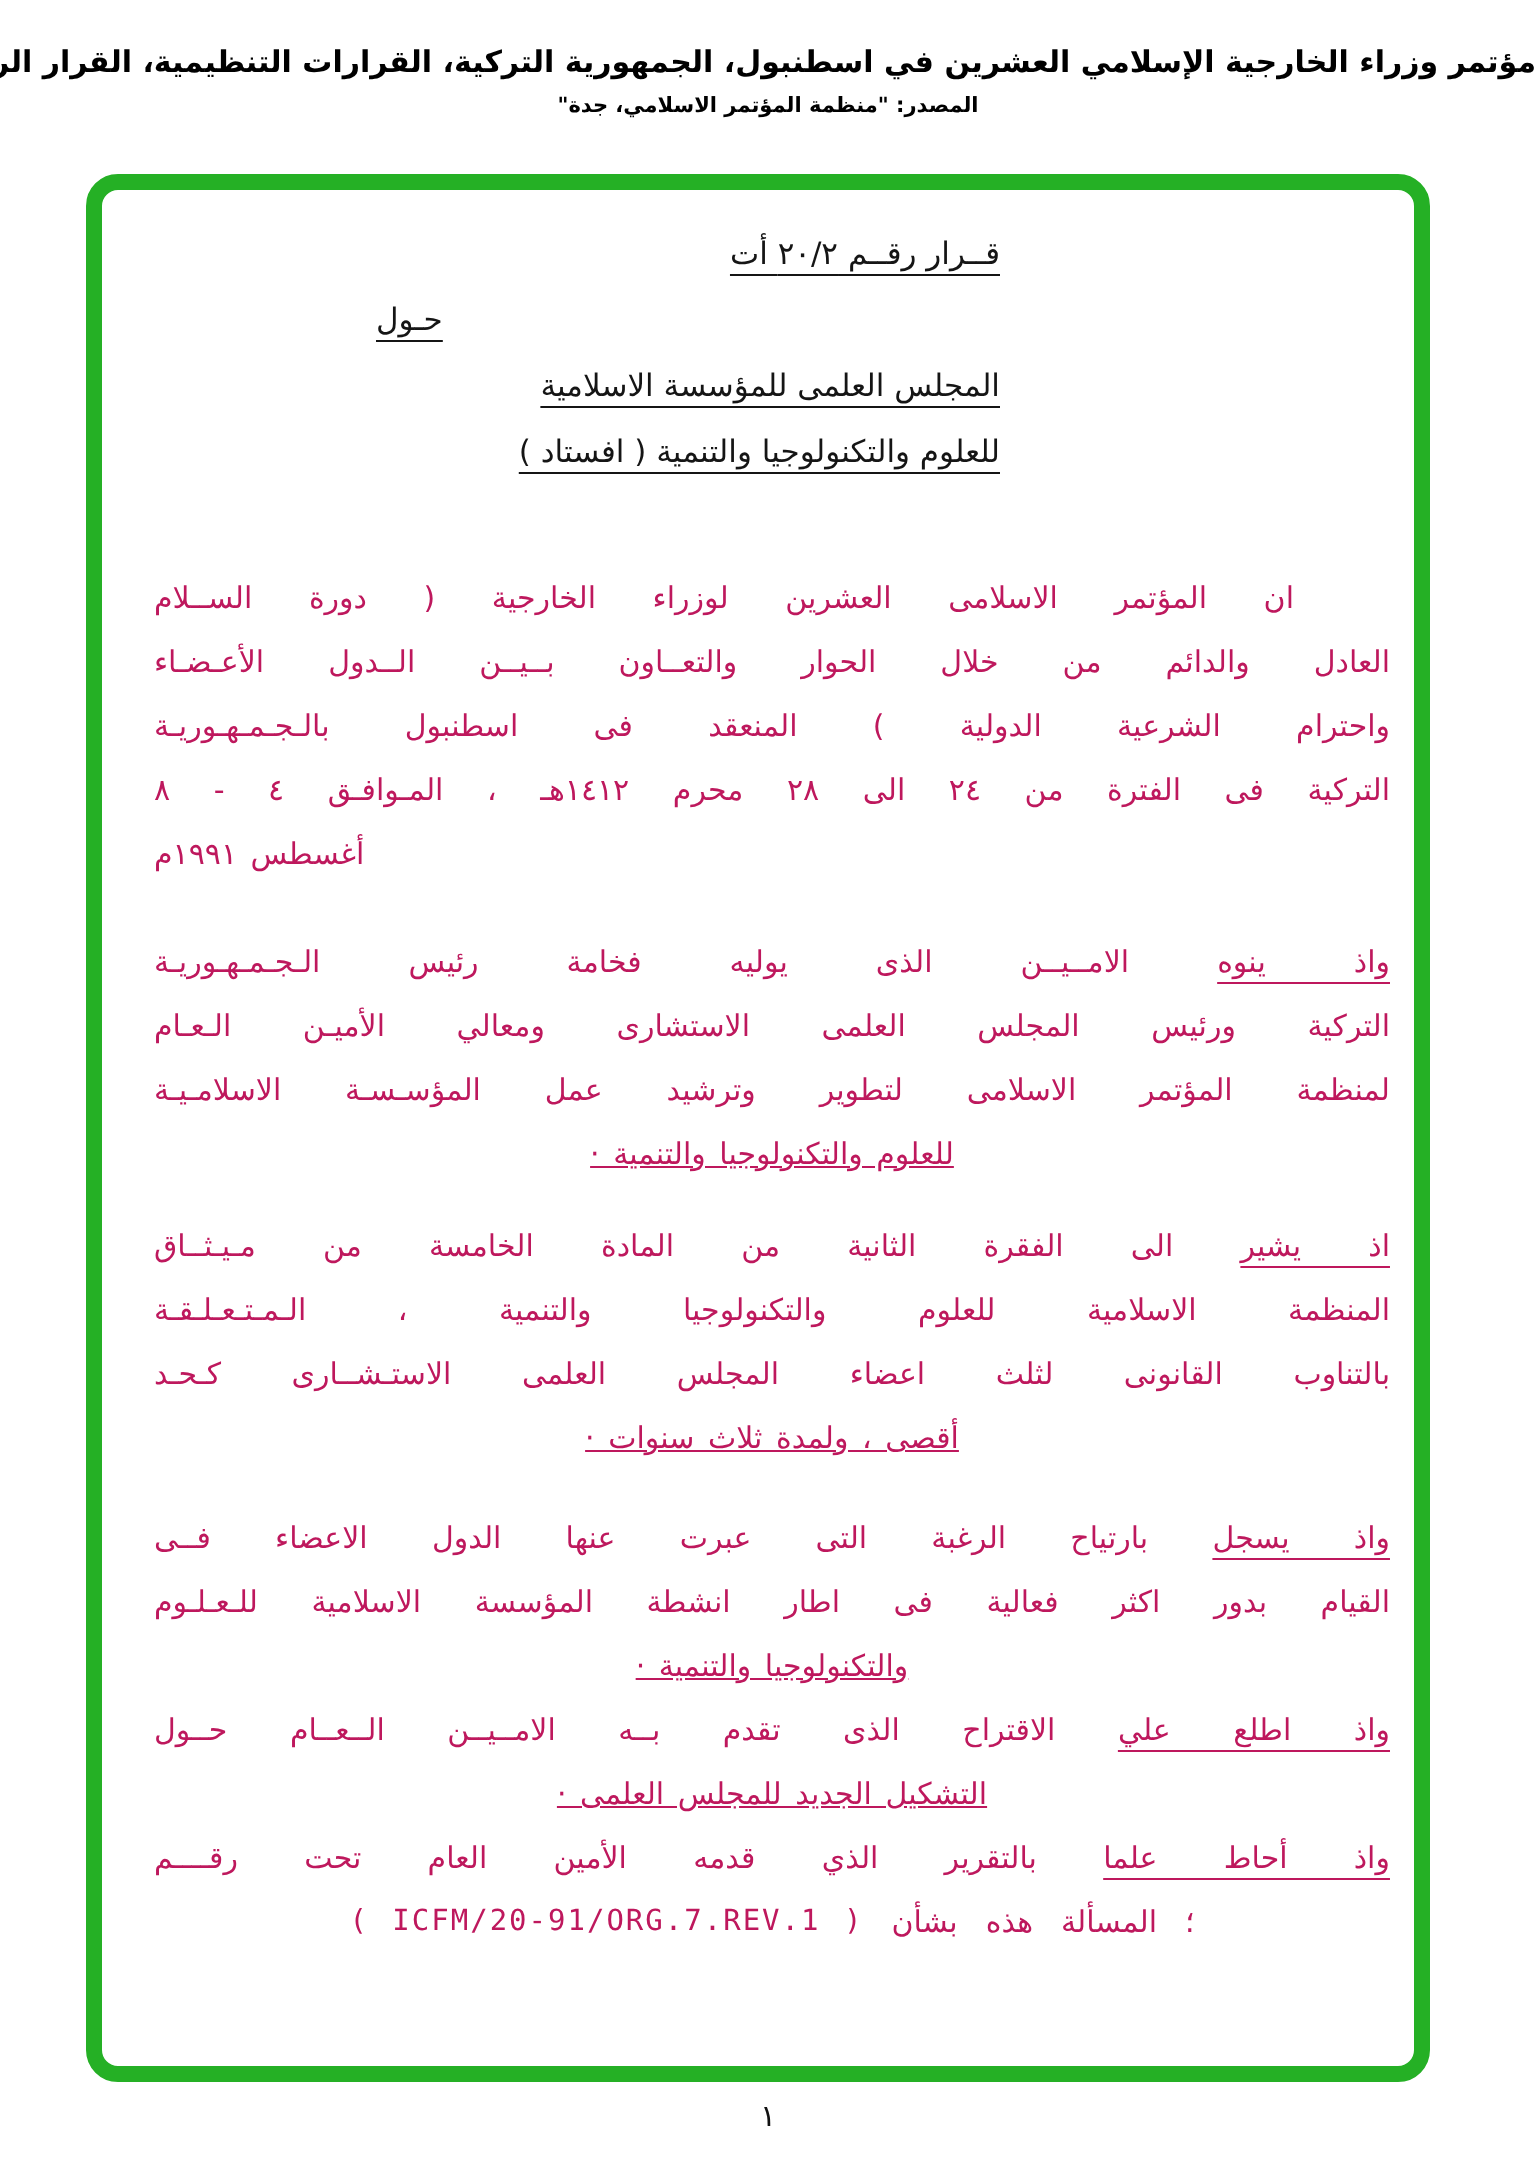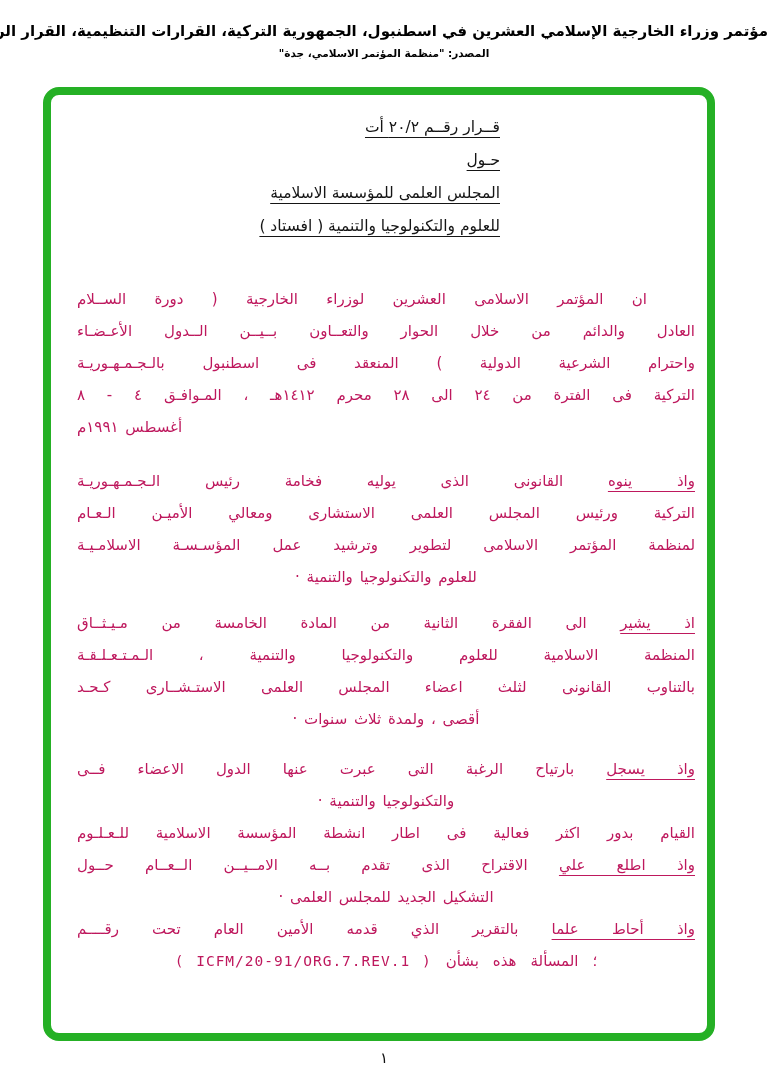--- a/index.html
+++ b/index.html
@@ -21,32 +21,32 @@
     box-sizing:border-box;position:absolute;left:43px;top:87px;
     width:672px;height:954px;border:8px solid #25b025;border-radius:16px;
     padding:16px 12px 0 26px;overflow:hidden;background:#fff;
   }
   
   .title-block{
     width:312px;margin:0 195px 0 auto;font-size:15.5px;line-height:33px;
     direction:rtl;color:#151515;
   }
   .t-line{text-align:right;}
-  .t-center{text-align:right;}
+  .t-center{text-align:left;}
   .u{text-decoration:underline;text-underline-offset:5px;text-decoration-thickness:1.4px;}
   
   .para{font-size:15px;line-height:32px;color:#be185d;}
   .mt40{margin-top:40px}.mt22{margin-top:22px}.mt14{margin-top:14px}
   .mt18{margin-top:18px}.mt26{}
   .ln{
     direction:rtl;text-align:justify;text-align-last:justify;
     word-spacing:2px;
   }
   .ln.indent{padding-right:48px;}
-  .ln.end-center{text-align:center;text-align-last:center;}
+  .ln.end-center{text-align:center;text-align-last:center;text-decoration:underline;}
   .ln.end-left{text-align:center;text-align-last:left;}
   
   .ln.icfm{
     direction:ltr;display:flex;justify-content:center;align-items:flex-start;
     gap:14px;text-align:center;text-align-last:center;
   }
   .latin{font-family:"DejaVu Sans Mono",monospace;font-size:14.5px;letter-spacing:1px;}
   
   .page-num{
     position:absolute;left:0;top:1049px;width:768px;text-align:center;
@@ -70,37 +70,37 @@
 
   <div class="para mt40">
     <div class="ln indent">ان المؤتمر الاسلامى العشرين لوزراء الخارجية ( دورة الســلام</div>
     <div class="ln">العادل والدائم من خلال الحوار والتعــاون بــيــن الــدول الأعـضـاء</div>
     <div class="ln">واحترام الشرعية الدولية )  المنعقد فى اسطنبول بالـجـمـهـوريـة</div>
     <div class="ln">التركية فى الفترة من ٢٤ الى ٢٨ محرم ١٤١٢هـ ، المـوافـق ٤ - ٨</div>
     <div class="ln end-left">أغسطس ١٩٩١م</div>
   </div>
 
   <div class="para mt22">
-    <div class="ln"><span class="u">واذ ينوه</span> <span>القانونى الذى يوليه فخامة رئيس الـجـمـهـوريـة</span></div>
+    <div class="ln"><span class="u">واذ ينوه</span> <span>الامــيــن الذى يوليه فخامة رئيس الـجـمـهـوريـة</span></div>
     <div class="ln">التركية ورئيس المجلس العلمى الاستشارى ومعالي الأميـن الـعـام</div>
     <div class="ln">لمنظمة المؤتمر الاسلامى لتطوير وترشيد عمل المؤسـسـة الاسلامـيـة</div>
     <div class="ln end-center">للعلوم والتكنولوجيا والتنمية ·</div>
   </div>
 
   <div class="para mt14">
     <div class="ln"><span class="u">اذ يشير</span> <span>الى الفقرة الثانية من المادة الخامسة من مـيـثــاق</span></div>
     <div class="ln">المنظمة الاسلامية للعلوم والتكنولوجيا والتنمية ، الـمـتـعـلـقـة</div>
     <div class="ln">بالتناوب القانونى لثلث اعضاء المجلس العلمى الاستـشــارى كـحـد</div>
     <div class="ln end-center">أقصى ، ولمدة ثلاث سنوات ·</div>
   </div>
 
   <div class="para mt18">
     <div class="ln"><span class="u">واذ يسجل</span> <span>بارتياح الرغبة التى عبرت عنها الدول الاعضاء فــى</span></div>
+    <div class="ln">القيام بدور اكثر فعالية فى اطار انشطة المؤسسة الاسلامية للـعـلـوم</div>
     <div class="ln end-center">والتكنولوجيا والتنمية ·</div>
-    <div class="ln">القيام بدور اكثر فعالية فى اطار انشطة المؤسسة الاسلامية للـعـلـوم</div>
   </div>
 
   <div class="para mt26">
     <div class="ln"><span class="u">واذ اطلع علي</span> <span>الاقتراح الذى تقدم بــه الامــيــن الــعــام حــول</span></div>
     <div class="ln end-center">التشكيل الجديد للمجلس العلمى ·</div>
   </div>
 
   <div class="para mt26">
     <div class="ln"><span class="u">واذ أحاط علما</span> <span>بالتقرير الذي قدمه الأمين العام تحت رقــــم</span></div>
     <div class="ln icfm">

